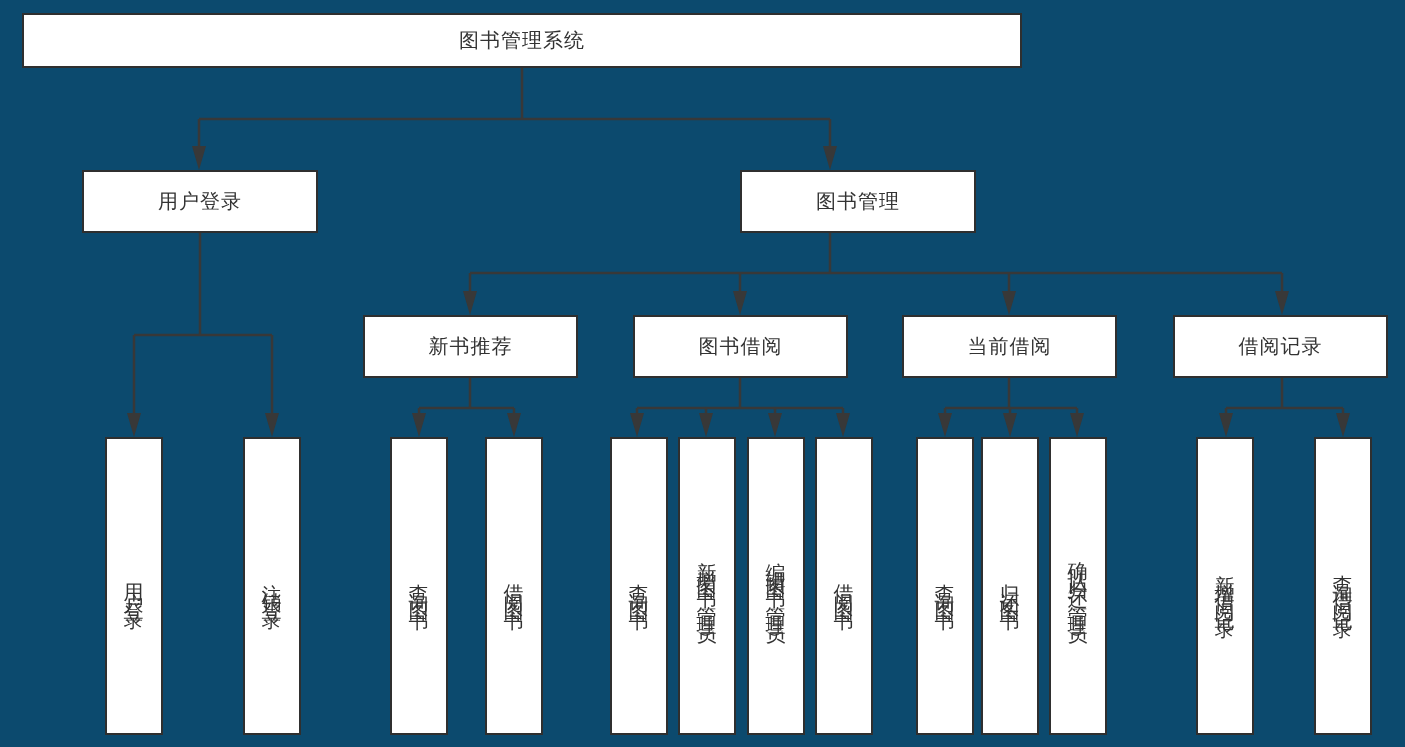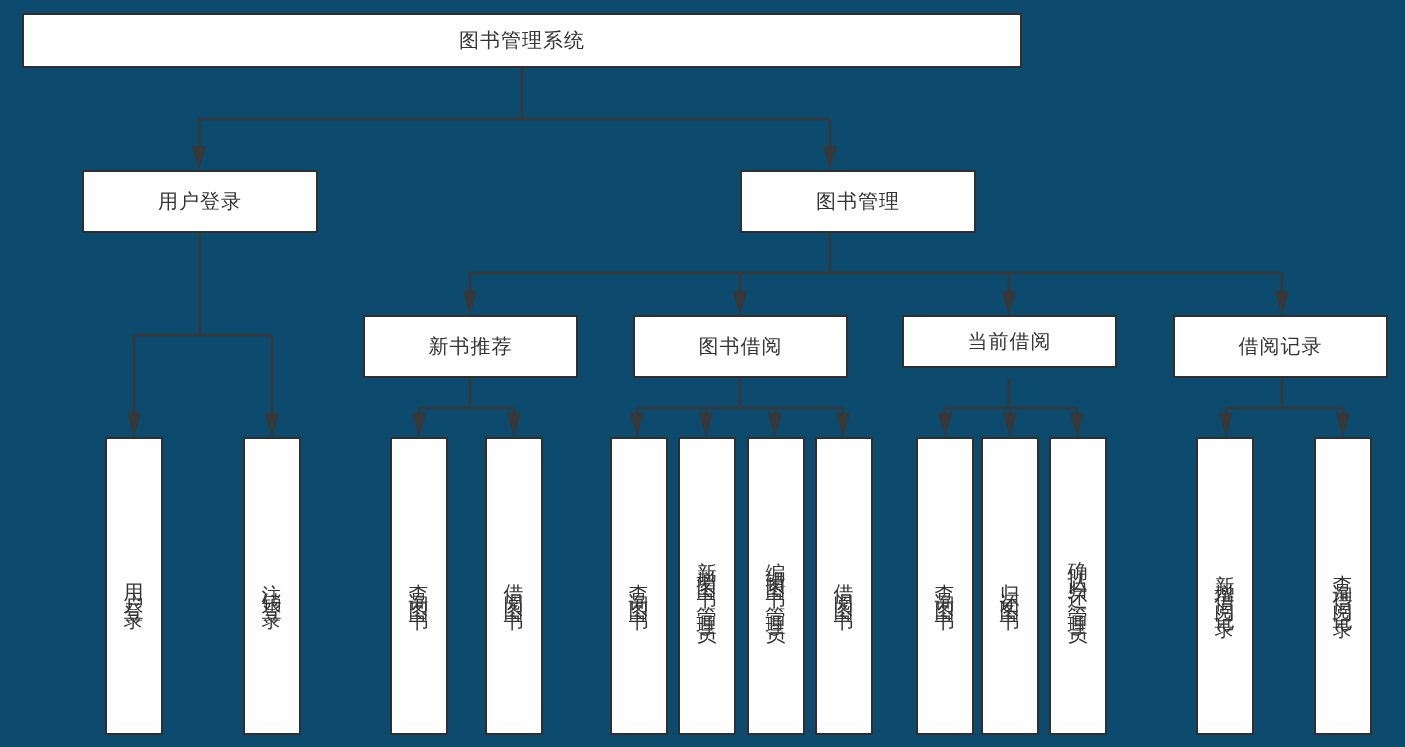--- a/index.html
+++ b/index.html
@@ -85,21 +85,21 @@
   <div class="node" style="left:712px; top:170px; width:236px; height:63px;margin-left:28px;">
     <span class="lbl">图书管理</span>
   </div>
 
   <div class="node" style="left:363px; top:315px; width:215px; height:63px;">
     <span class="lbl">新书推荐</span>
   </div>
   <div class="node" style="left:633px; top:315px; width:215px; height:63px;">
     <span class="lbl">图书借阅</span>
   </div>
-  <div class="node" style="left:902px; top:315px; width:215px; height:53px;">
+  <div class="node" style="left:902px; top:315px; width:215px; height:63px;">
     <span class="lbl">当前借阅</span>
   </div>
   <div class="node" style="left:1173px; top:315px; width:215px; height:63px;text-align:center;">
     <span class="lbl">借阅记录</span>
   </div>
 
   <div class="node leaf" style="left:105px;">
     <span class="vlbl">用户登录</span>
   </div>
   <div class="node leaf" style="left:243px;">

